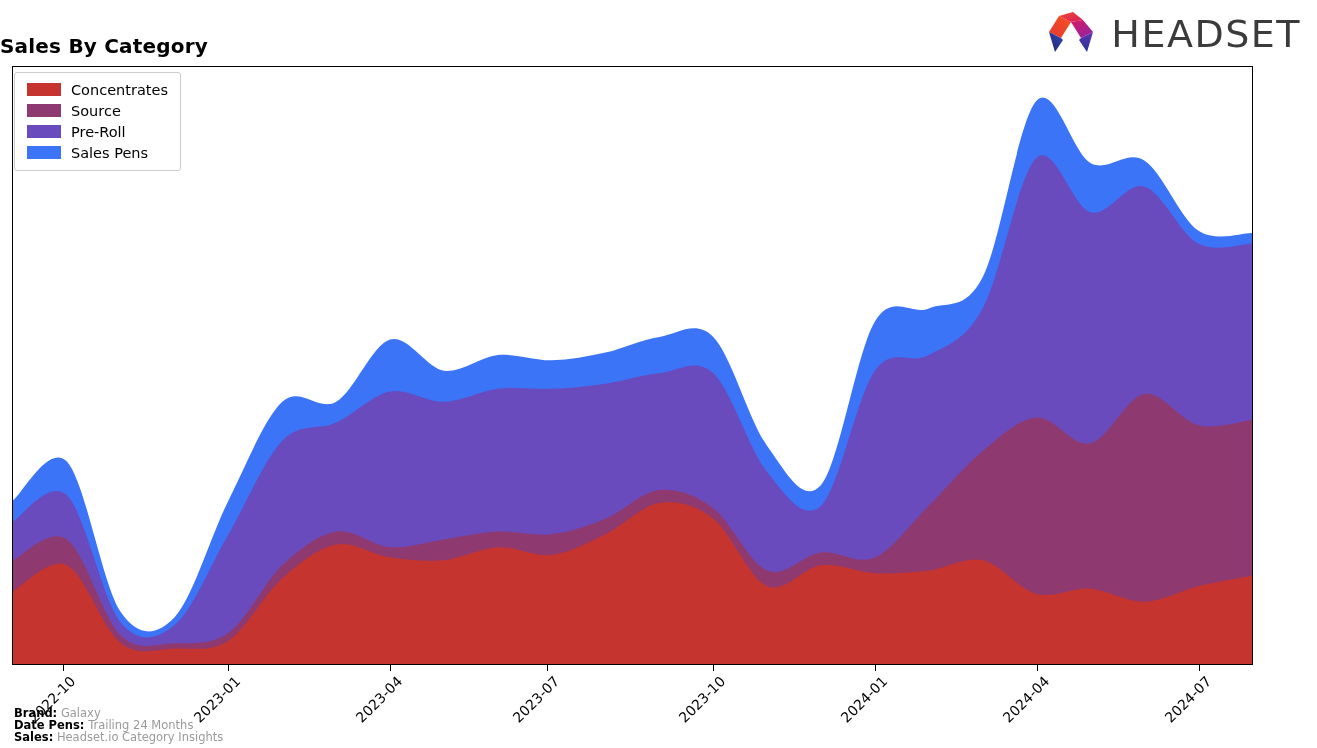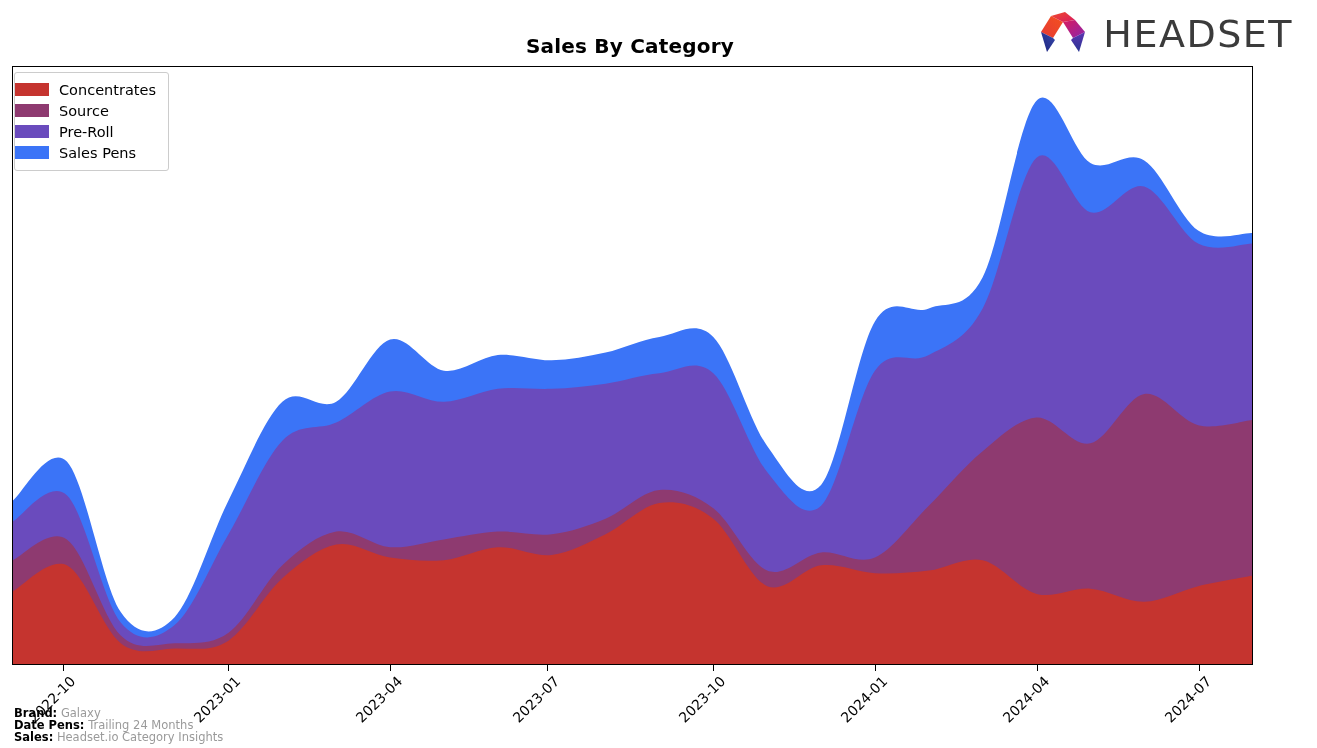--- a/index.html
+++ b/index.html
@@ -14,30 +14,29 @@
     position: relative;
     overflow: hidden;
   }
 
   
   #chart-title {
     position: absolute;
     left: 0;
     top: 34px;
     width: 1260px;
-    text-align: center;
     font-size: 20px;
     font-weight: bold;
     color: #000000;
     letter-spacing: 0.2px;
   }
 
   #brand-logo {
     position: absolute;
-    right: 24px;
+    right: 16px;
     top: 10px;
     display: flex;
     align-items: center;
     gap: 12px;
   }
   #brand-logo .logo-mark { display: block; }
   #brand-logo .logo-text {
     font-size: 38px;
     letter-spacing: 1.5px;
     color: #3b3b3b;
@@ -61,21 +60,21 @@
   #plot-svg { display: block; width: 100%; height: 100%; }
 
   
   #legend {
     position: absolute;
     left: 14px;
     top: 72px;
     background: #ffffff;
     border: 1px solid #cccccc;
     border-radius: 3px;
-    padding: 6px 12px 7px 0;
+    padding: 6px 12px 7px 12px;
     z-index: 5;
   }
   .legend-row {
     display: flex;
     align-items: center;
     height: 21px;
   }
   .legend-swatch {
     width: 34px;
     height: 13px;

